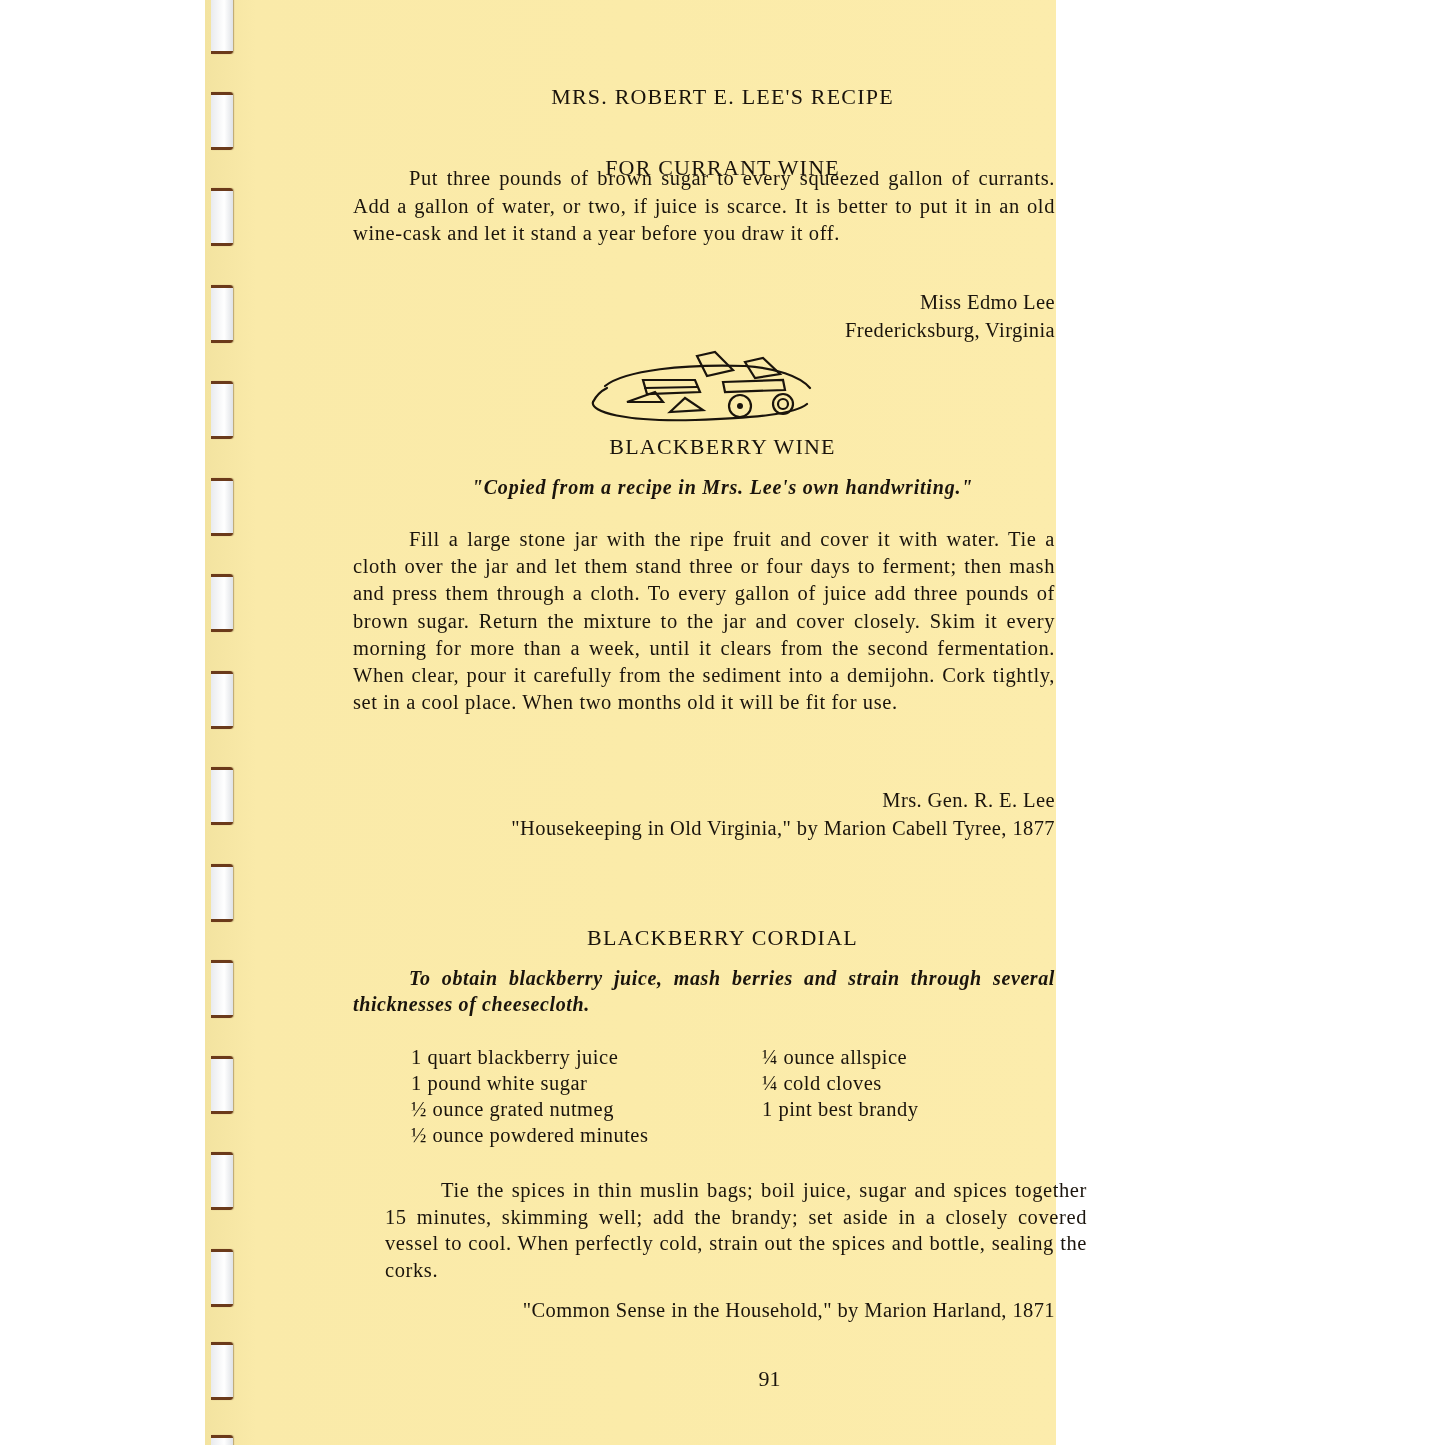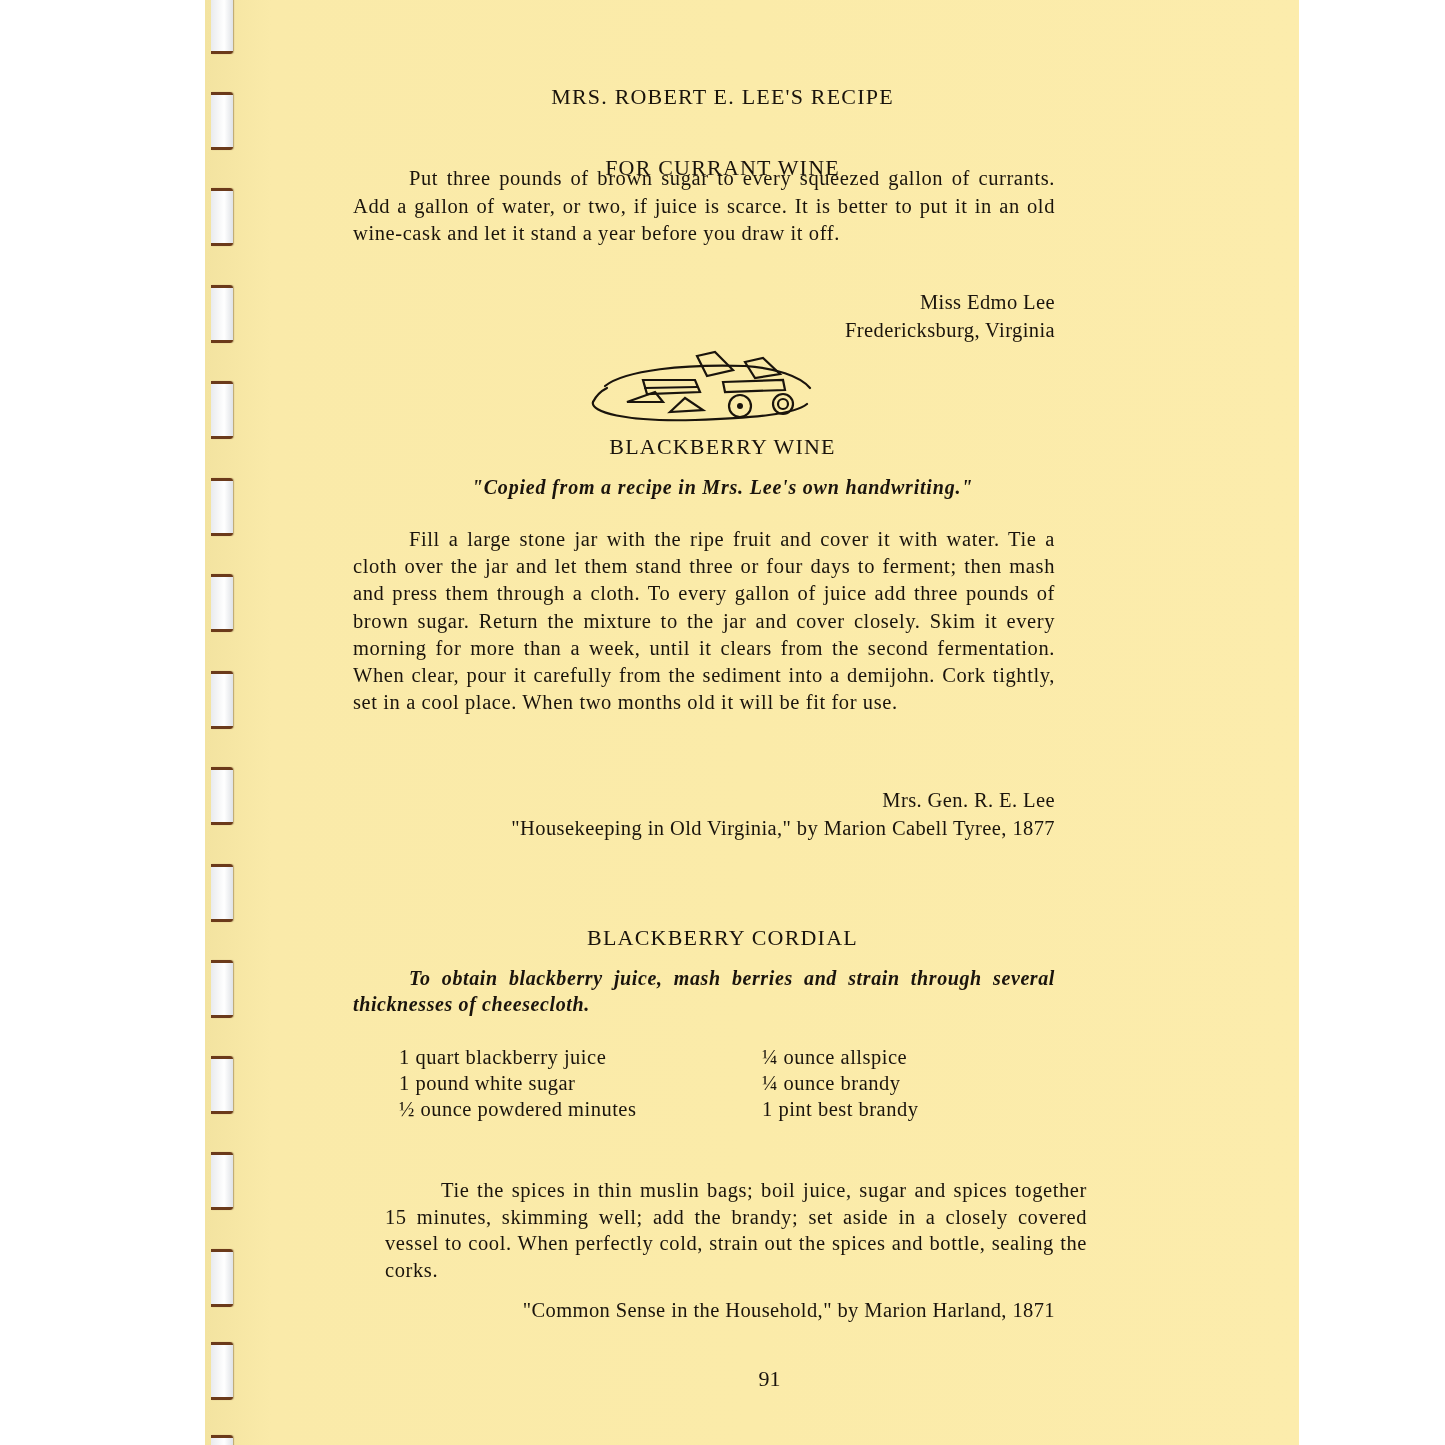--- a/index.html
+++ b/index.html
@@ -1,18 +1,18 @@
 <!DOCTYPE html>
 <html><head>
 <meta charset="utf-8">
 <style>
   html, body { margin:0; padding:0; }
   body { width:1445px; height:1445px; background:#ffffff; position:relative; overflow:hidden; }
   .page {
-    position:absolute; left:205px; top:0; width:1094px; height:1445px;
+    position:absolute; left:205px; top:0; width:851px; height:1445px;
     background: linear-gradient(90deg, #f3e3a0 0%, #faeaa9 6%, #fbeba9 50%, #fcecac 100%);
     font-family: "Liberation Serif", "DejaVu Serif", serif;
     color:#1a140c;
   }
   .binding { position:absolute; left:205px; top:0; width:30px; height:1445px; }
   .loop {
     position:absolute; left:6px; width:22px; height:52px;
     background:linear-gradient(90deg,#e9ebee,#ffffff 60%,#dfe2e6);
     border-top:3px solid #6b3a1a; border-bottom:3px solid #6b3a1a;
     border-radius:0 3px 3px 0;
@@ -59,28 +59,29 @@
 
   <div class="abs heading" style="top:434px;">BLACKBERRY WINE</div>
   <div class="abs heading italic" style="top:476px; font-size:20px; letter-spacing:0.8px;">"Copied from a recipe in Mrs. Lee's own handwriting."</div>
   <div class="abs para" style="top:526px; line-height:27.2px;"><span class="indent"></span><span>Fill a large stone jar with the ripe fruit and cover it with water.  Tie a cloth over the jar and let them stand three or four days to ferment;  then mash and press them through a cloth. To every gallon of juice add three pounds of brown sugar. Return the mixture to the jar and cover closely.  Skim it every morning for more than a week, until it clears from the second fermentation. When clear, pour it carefully from the sediment into a demijohn. Cork tightly, set in a cool place.  When two months old it will be fit for use.</span></div>
   <div class="abs right" style="top:786px;">Mrs. Gen. R. E. Lee</div>
   <div class="abs right" style="top:814px;">"Housekeeping in Old Virginia," by Marion Cabell Tyree, 1877</div>
 
   <div class="abs heading" style="top:925px;">BLACKBERRY CORDIAL</div>
   <div class="abs para italic" style="top:965px; line-height:26px; font-size:20px;"><span class="indent"></span><span>To obtain blackberry juice, mash berries and strain through several thicknesses of cheesecloth.</span></div>
 
-  <div class="abs ing" style="left:194px; top:1044px; width:340px;">
+  <div class="abs ing" style="left:206px; top:1044px; width:340px;">
     <div>1 quart blackberry juice</div>
     <div>1 pound white sugar</div>
+    <div>½ ounce grated nutmeg</div>
     <div>½ ounce powdered minutes</div>
   </div>
   <div class="abs ing" style="left:557px; top:1044px; width:260px;">
     <div>¼ ounce allspice</div>
-    <div>¼ ounce brandy</div>
+    <div>¼ cold cloves</div>
     <div>1 pint best brandy</div>
   </div>
 
   <div class="abs para" style="top:1177px; line-height:26.5px;margin-left:32px;"><span class="indent"></span><span>Tie the spices in thin muslin bags; boil juice, sugar and spices together 15 minutes, skimming well; add the brandy; set aside in a closely covered vessel to cool.  When perfectly cold, strain out the spices and bottle, sealing the corks.</span></div>
   <div class="abs right" style="top:1296px;">"Common Sense in the Household," by Marion Harland, 1871</div>
 
   <div class="abs pagenum" style="top:1366px;">91</div>
 </div>
 
 <div class="binding">

